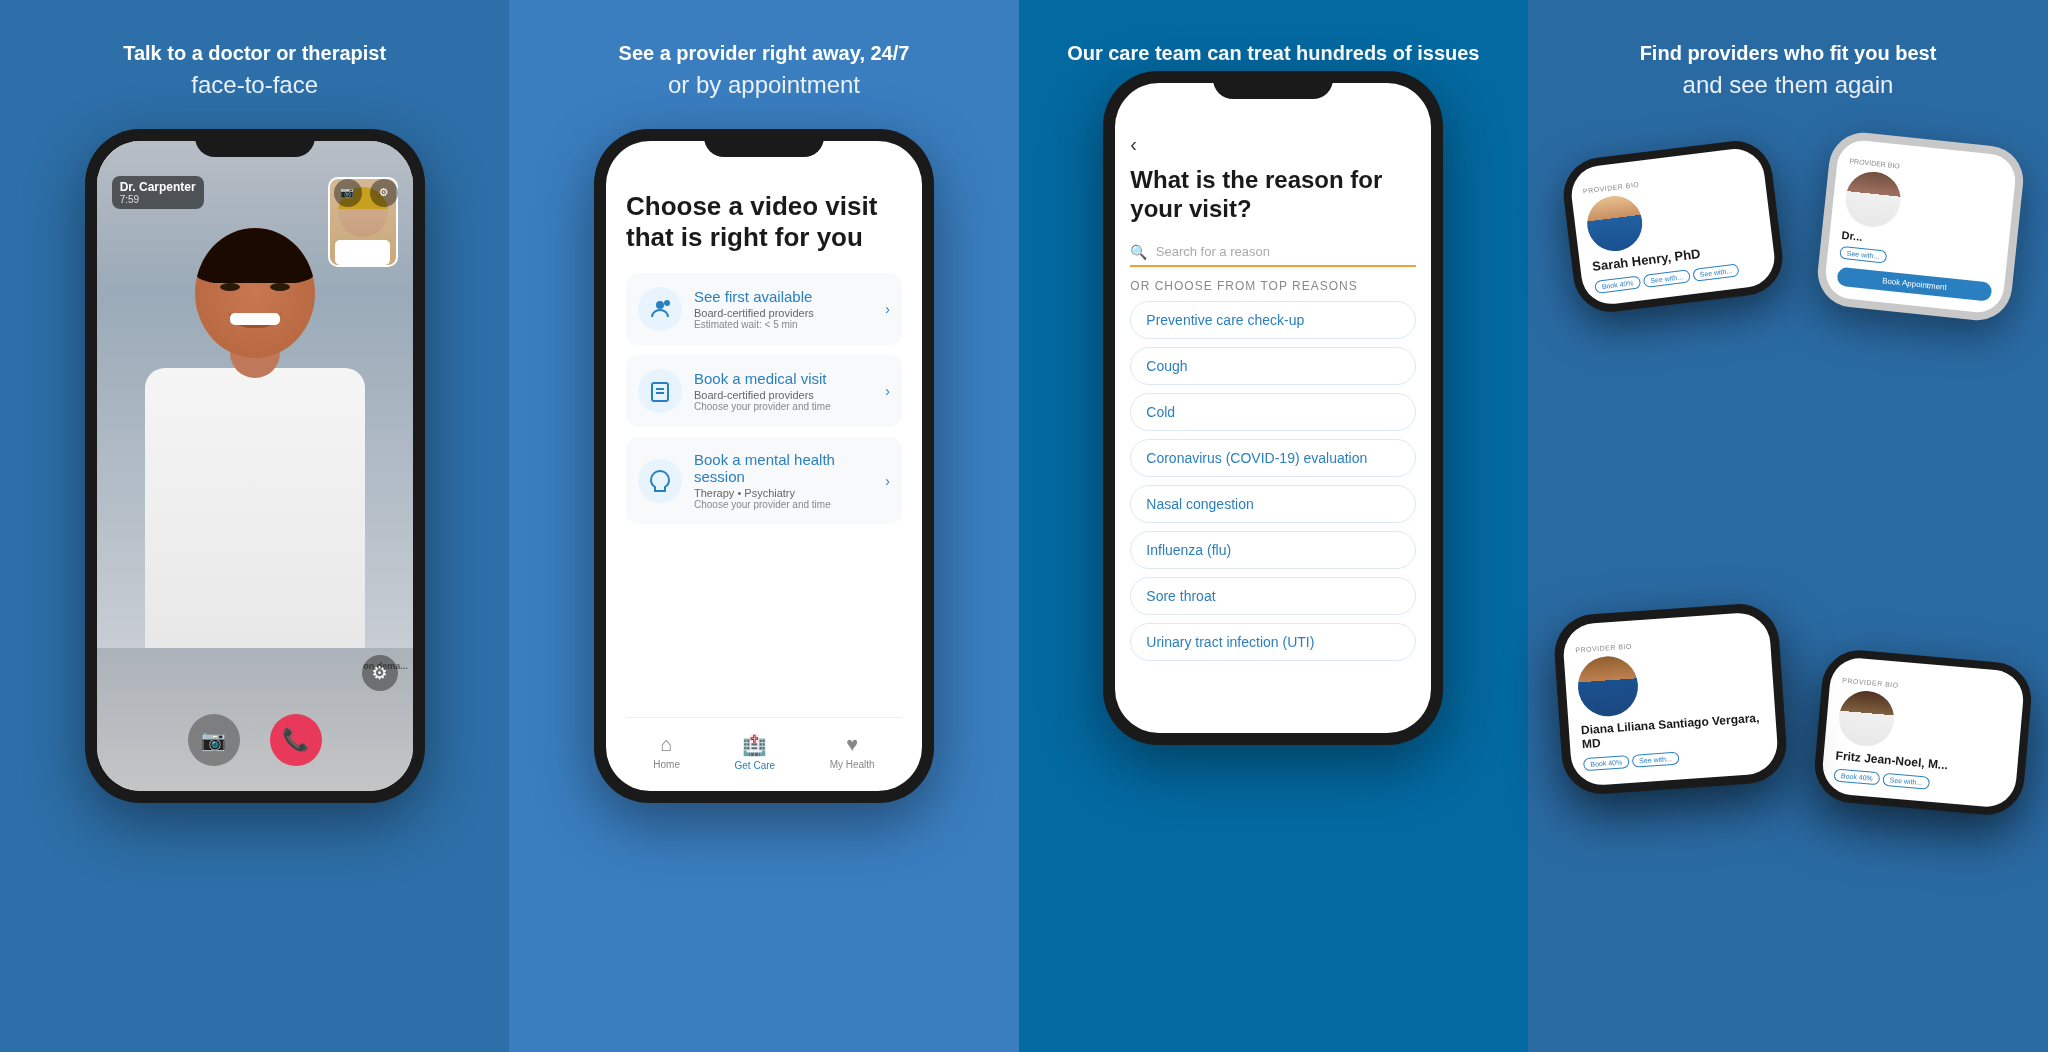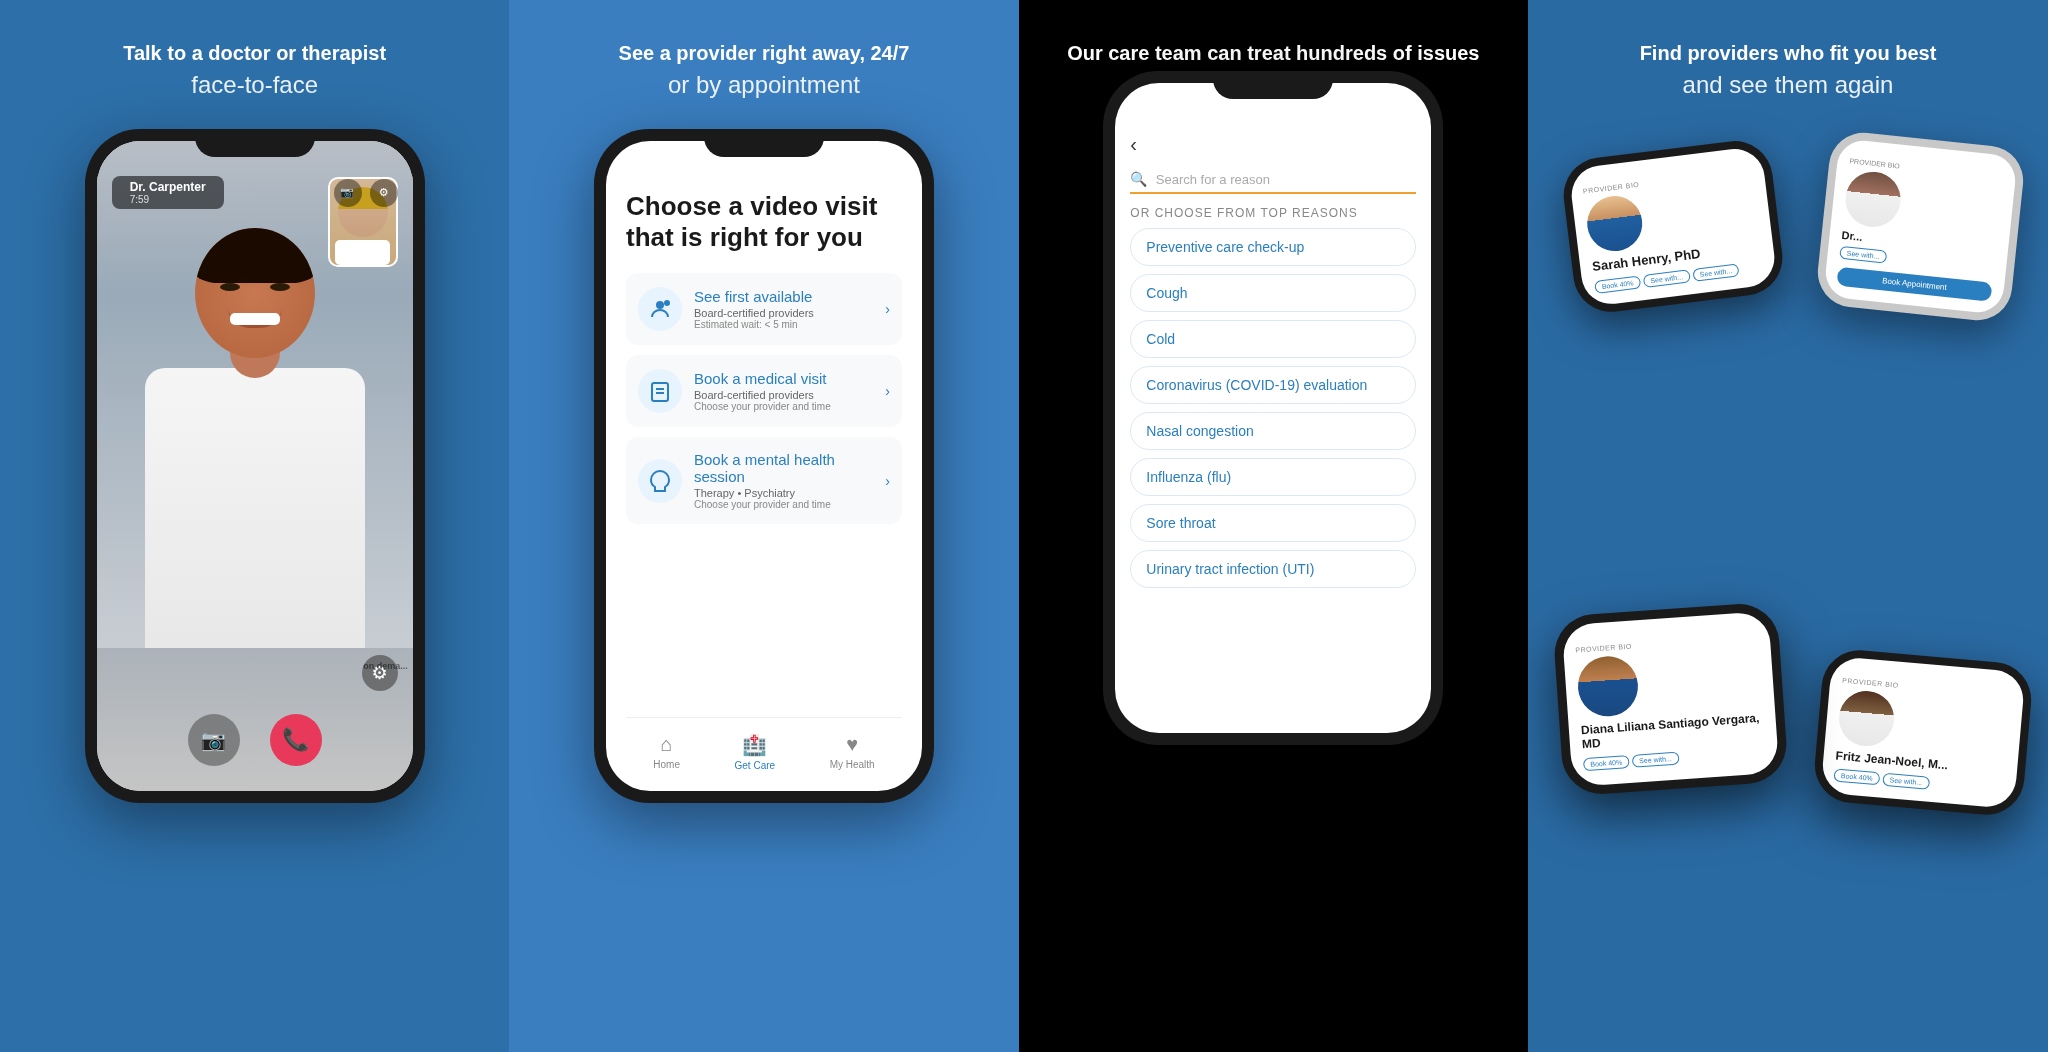--- a/index.html
+++ b/index.html
@@ -16,21 +16,21 @@
       flex: 1;
       display: flex;
       flex-direction: column;
       align-items: center;
       padding: 40px 30px 30px;
       position: relative;
     }
 
     .panel-1 { background: #2d6fa8; }
     .panel-2 { background: #3a7ec0; }
-    .panel-3 { background: #000000; }
+    .panel-3 { background: #0369a1; }
     .panel-4 { background: #2a6aa3; }
 
     .panel-title {
       color: white;
       font-size: 20px;
       font-weight: 700;
       text-align: center;
       line-height: 1.3;
       margin-bottom: 5px;
     }
@@ -314,21 +314,21 @@
               <div style="position:absolute;top:55px;right:25px;width:20px;height:8px;background:#2a1a08;border-radius:50%;"></div>
 
               <div style="position:absolute;bottom:30px;left:50%;transform:translateX(-50%);width:55px;height:22px;border-bottom:4px solid #a05030;border-radius:0 0 30px 30px;"></div>
 
               <div style="position:absolute;bottom:33px;left:50%;transform:translateX(-50%);width:50px;height:12px;background:white;border-radius:5px;"></div>
             </div>
           </div>
         </div>
 
         <div class="video-call-top-bar">
-          <div style="display:flex;flex-direction:column;background:rgba(0,0,0,0.55);border-radius:8px;padding:4px 18px;">
+          <div style="display:flex;flex-direction:column;background:rgba(0,0,0,0.55);border-radius:8px;padding:4px 8px;">
             <span style="color:white;font-size:12px;font-weight:600;">Dr. Carpenter</span>
             <span style="color:rgba(255,255,255,0.8);font-size:10px;">7:59</span>
           </div>
           <div style="display:flex;gap:8px;">
             <div class="call-icon-btn">📷</div>
             <div class="call-icon-btn">⚙</div>
           </div>
         </div>
 
         <div class="pip-preview">
@@ -427,20 +427,21 @@
 </div>
 
 <div class="panel panel-3">
   <div class="panel-title">Our care team can treat hundreds of issues</div>
 
   <div class="phone-frame">
     <div class="phone-notch"></div>
     <div class="phone-screen">
       <div class="visit-reason-screen">
         <div class="back-btn">‹</div>
+        <div class="visit-reason-title">What is the reason for your visit?</div>
         <div class="search-bar">
           <span class="search-icon">🔍</span>
           <span class="search-placeholder">Search for a reason</span>
         </div>
         <div class="top-reasons-label">OR CHOOSE FROM TOP REASONS</div>
 
         <div class="reason-pill">Preventive care check-up</div>
         <div class="reason-pill">Cough</div>
         <div class="reason-pill">Cold</div>
         <div class="reason-pill">Coronavirus (COVID-19) evaluation</div>

